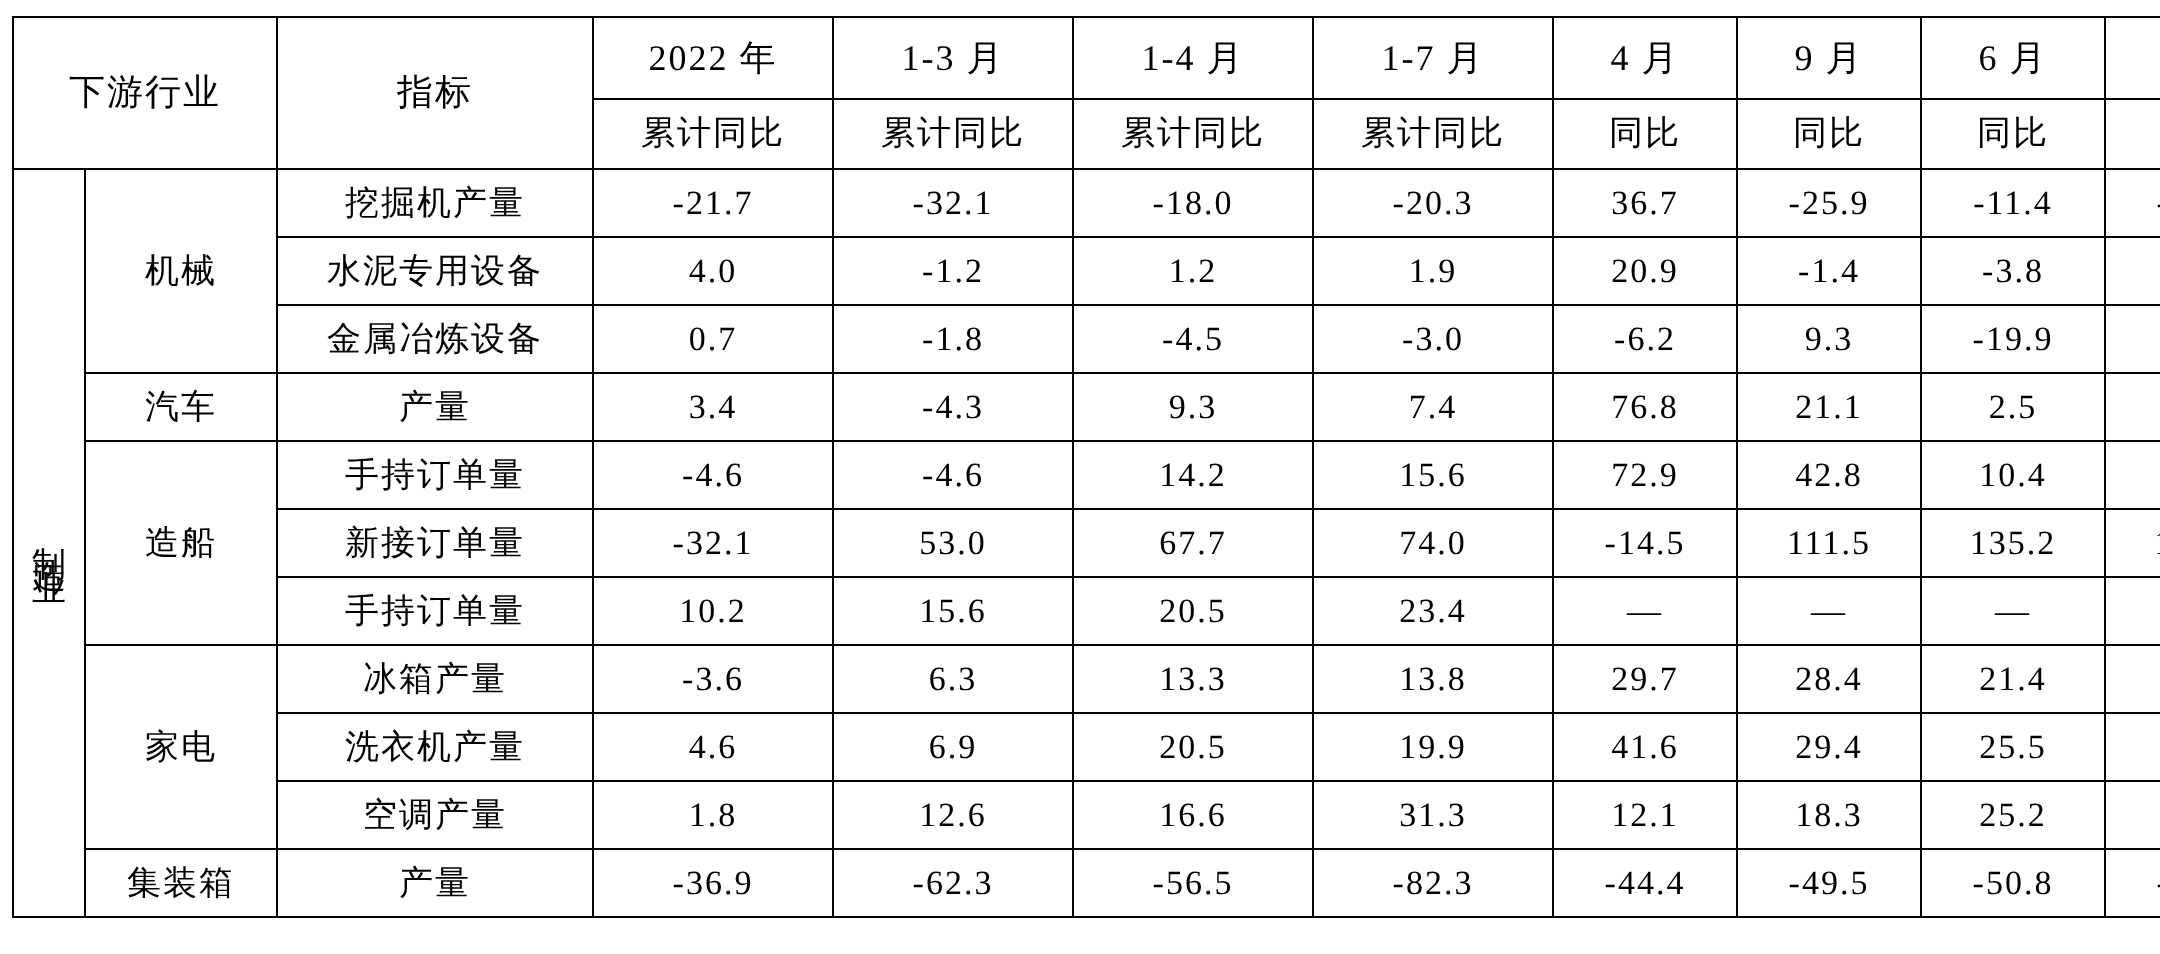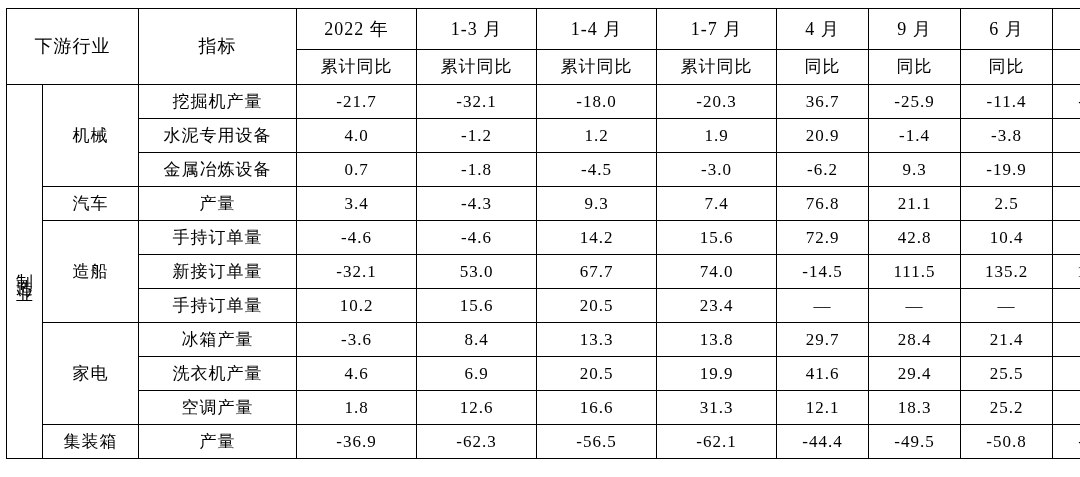--- a/index.html
+++ b/index.html
@@ -204,21 +204,21 @@
         <td class="num dash">—</td>
         <td class="num dash">—</td>
         <td class="num dash">—</td>
         <td class="num dash">—</td>
       </tr>
 
       <tr class="body-row">
         <td rowspan="3" class="group-cell">家电</td>
         <td class="metric-cell">冰箱产量</td>
         <td class="num">-3.6</td>
-        <td class="num">8.4</td>
+        <td class="num">6.3</td>
         <td class="num">13.3</td>
         <td class="num">13.8</td>
         <td class="num">29.7</td>
         <td class="num">28.4</td>
         <td class="num">21.4</td>
         <td class="num">15.3</td>
       </tr>
 
       <tr class="body-row">
         <td class="metric-cell">洗衣机产量</td>
@@ -243,21 +243,21 @@
         <td class="num">25.2</td>
         <td class="num">29.0</td>
       </tr>
 
       <tr class="body-row">
         <td class="group-cell">集装箱</td>
         <td class="metric-cell">产量</td>
         <td class="num">-36.9</td>
         <td class="num">-62.3</td>
         <td class="num">-56.5</td>
-        <td class="num">-62.1</td>
+        <td class="num">-82.3</td>
         <td class="num">-44.4</td>
         <td class="num">-49.5</td>
         <td class="num">-50.8</td>
         <td class="num">-47.6</td>
       </tr>
     </tbody>
   </table>
 </div>
 
 </body></html>

